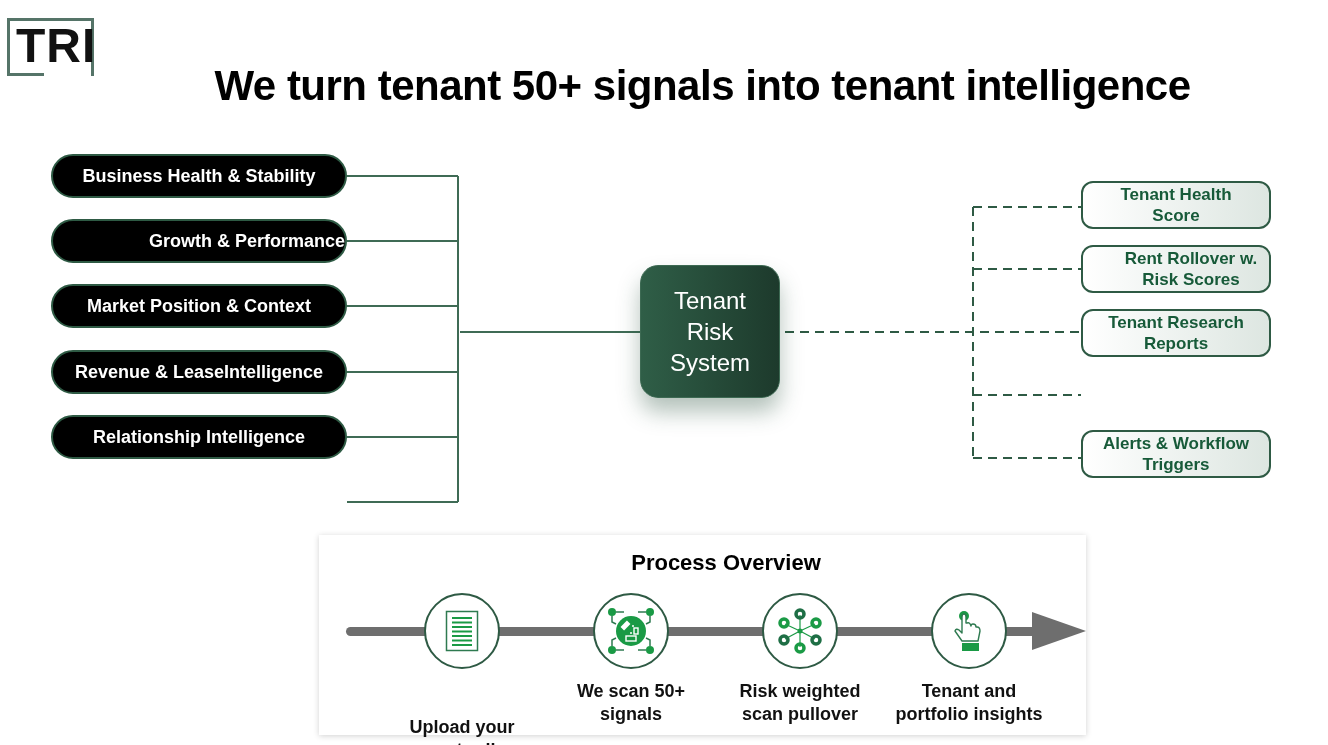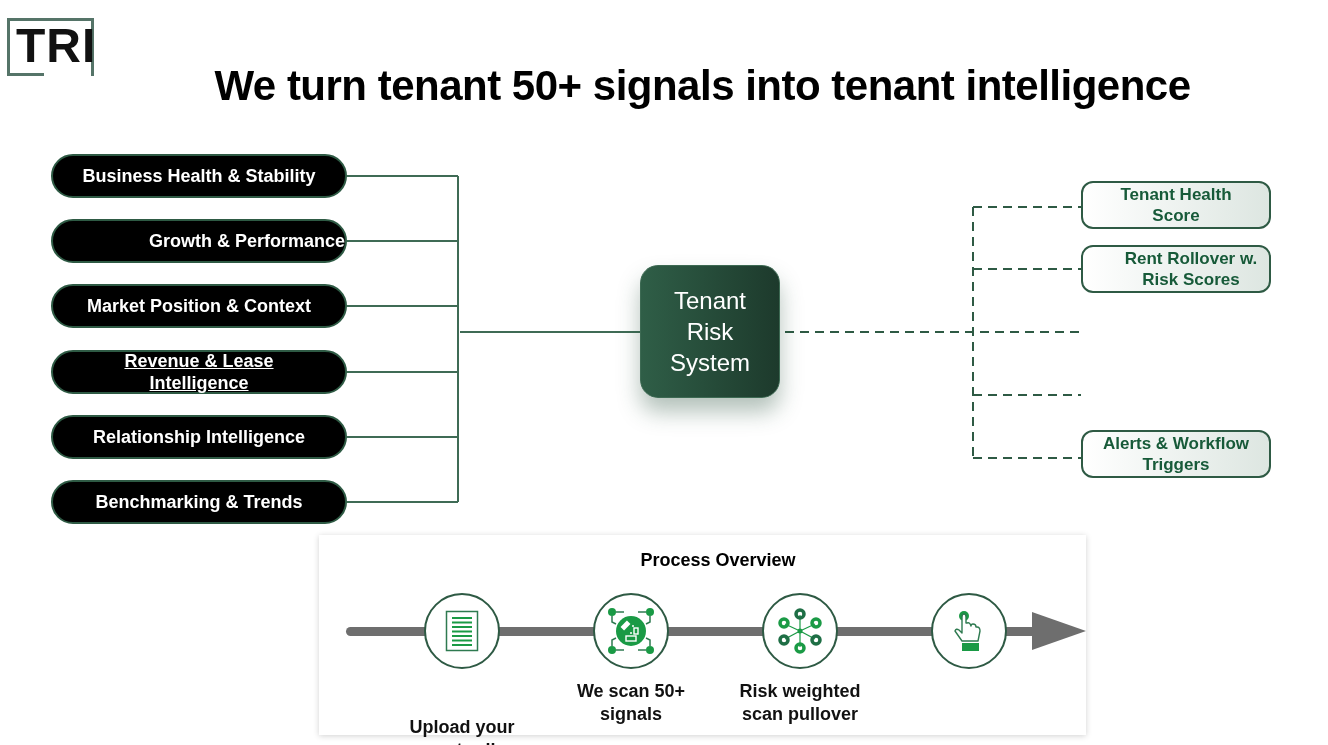--- a/index.html
+++ b/index.html
@@ -69,22 +69,22 @@
       box-sizing: border-box;
     }
 
     
     .process {
       position: absolute; left: 319px; top: 535px; width: 767px; height: 200px;
       background: #fff;
       box-shadow: 0 1px 6px rgba(0,0,0,0.18);
     }
     .process-title {
-      position: absolute; left: 0; top: 15px; width: 798px; text-align: center;
-      font-size: 18px; font-weight: bold; color: #000;
+      position: absolute; left: 8px; top: 15px; width: 798px; text-align: center;
+      font-size: 22px; font-weight: bold; color: #000;
     }
     .timeline {
       position: absolute; left: 27px; top: 92px; width: 690px; height: 9px;
       background: #6e6e6e; border-radius: 5px;
     }
     .arrowhead {
       position: absolute; left: 713px; top: 77px; width: 0; height: 0;
       border-top: 19px solid transparent; border-bottom: 19px solid transparent;
       border-left: 54px solid #6e6e6e;
     }
@@ -139,49 +139,52 @@
 
   <div class="pill" style="top:154px;">
     <span>Business Health &amp; Stability</span>
   </div>
   <div class="pill" style="top:219px;justify-content:flex-end;">
     <span>Growth &amp; Performance</span>
   </div>
   <div class="pill" style="top:284px;">
     <span>Market Position &amp; Context</span>
   </div>
-  <div class="pill" style="top:350px; flex-direction:column;text-decoration:underline;">
+  <div class="pill" style="top:350px; flex-direction:row;">
     <span>Revenue &amp; Lease</span>
     <span>Intelligence</span>
   </div>
   <div class="pill" style="top:415px;">
     <span>Relationship Intelligence</span>
-  </div>
-  <div class="pill" style="top:480px;">
-    <span>Benchmarking &amp; Trends</span>
   </div>
 
   <div class="hub">
     <div>
       <div>Tenant</div>
       <div>Risk</div>
       <div>System</div>
     </div>
   </div>
 
   <div class="outbox" style="top:181px;">
     <div>
         <div>Tenant Health</div>
         <div>Score</div>
       </div>
   </div>
   <div class="outbox" style="top:245px;padding-left:30px;">
     <div>
         <div>Rent Rollover w.</div>
         <div>Risk Scores</div>
+      </div>
+  </div>
+  <div class="outbox" style="top:309px;">
+    <div>
+        <div>Tenant Research</div>
+        <div>Reports</div>
       </div>
   </div>
   <div class="outbox" style="top:430px;">
     <div>
         <div>Alerts &amp; Workflow</div>
         <div>Triggers</div>
       </div>
   </div>
 
   <div class="process">
@@ -265,15 +268,19 @@
       <div>scan pullover</div>
     </div>
 
     <div class="step-circle" style="left:612px;">
       <svg width="34" height="44" viewBox="0 0 34 44">
         <circle cx="12" cy="7" r="5" fill="#1a9a45"></circle>
         <path d="M10 8 L10 24 L7 21 Q4 19 3 22 L10 32 L26 32 L28 22 Q28 18 25 18 L24 18 Q24 15 21 15 Q19 15 19 17 Q18 13 15 14 L14 14 L14 8 Q14 5 12 5 Q10 5 10 8 Z" fill="#fff" stroke="#2e7a50" stroke-width="1.4" stroke-linejoin="round"></path>
         <rect x="10" y="34" width="17" height="8" fill="#1a9a45"></rect>
       </svg>
     </div>
+    <div class="step-label" style="left:560px;">
+      <div>Tenant and</div>
+      <div>portfolio insights</div>
+    </div>
   </div>
 
 </div>
 
 </body></html>

